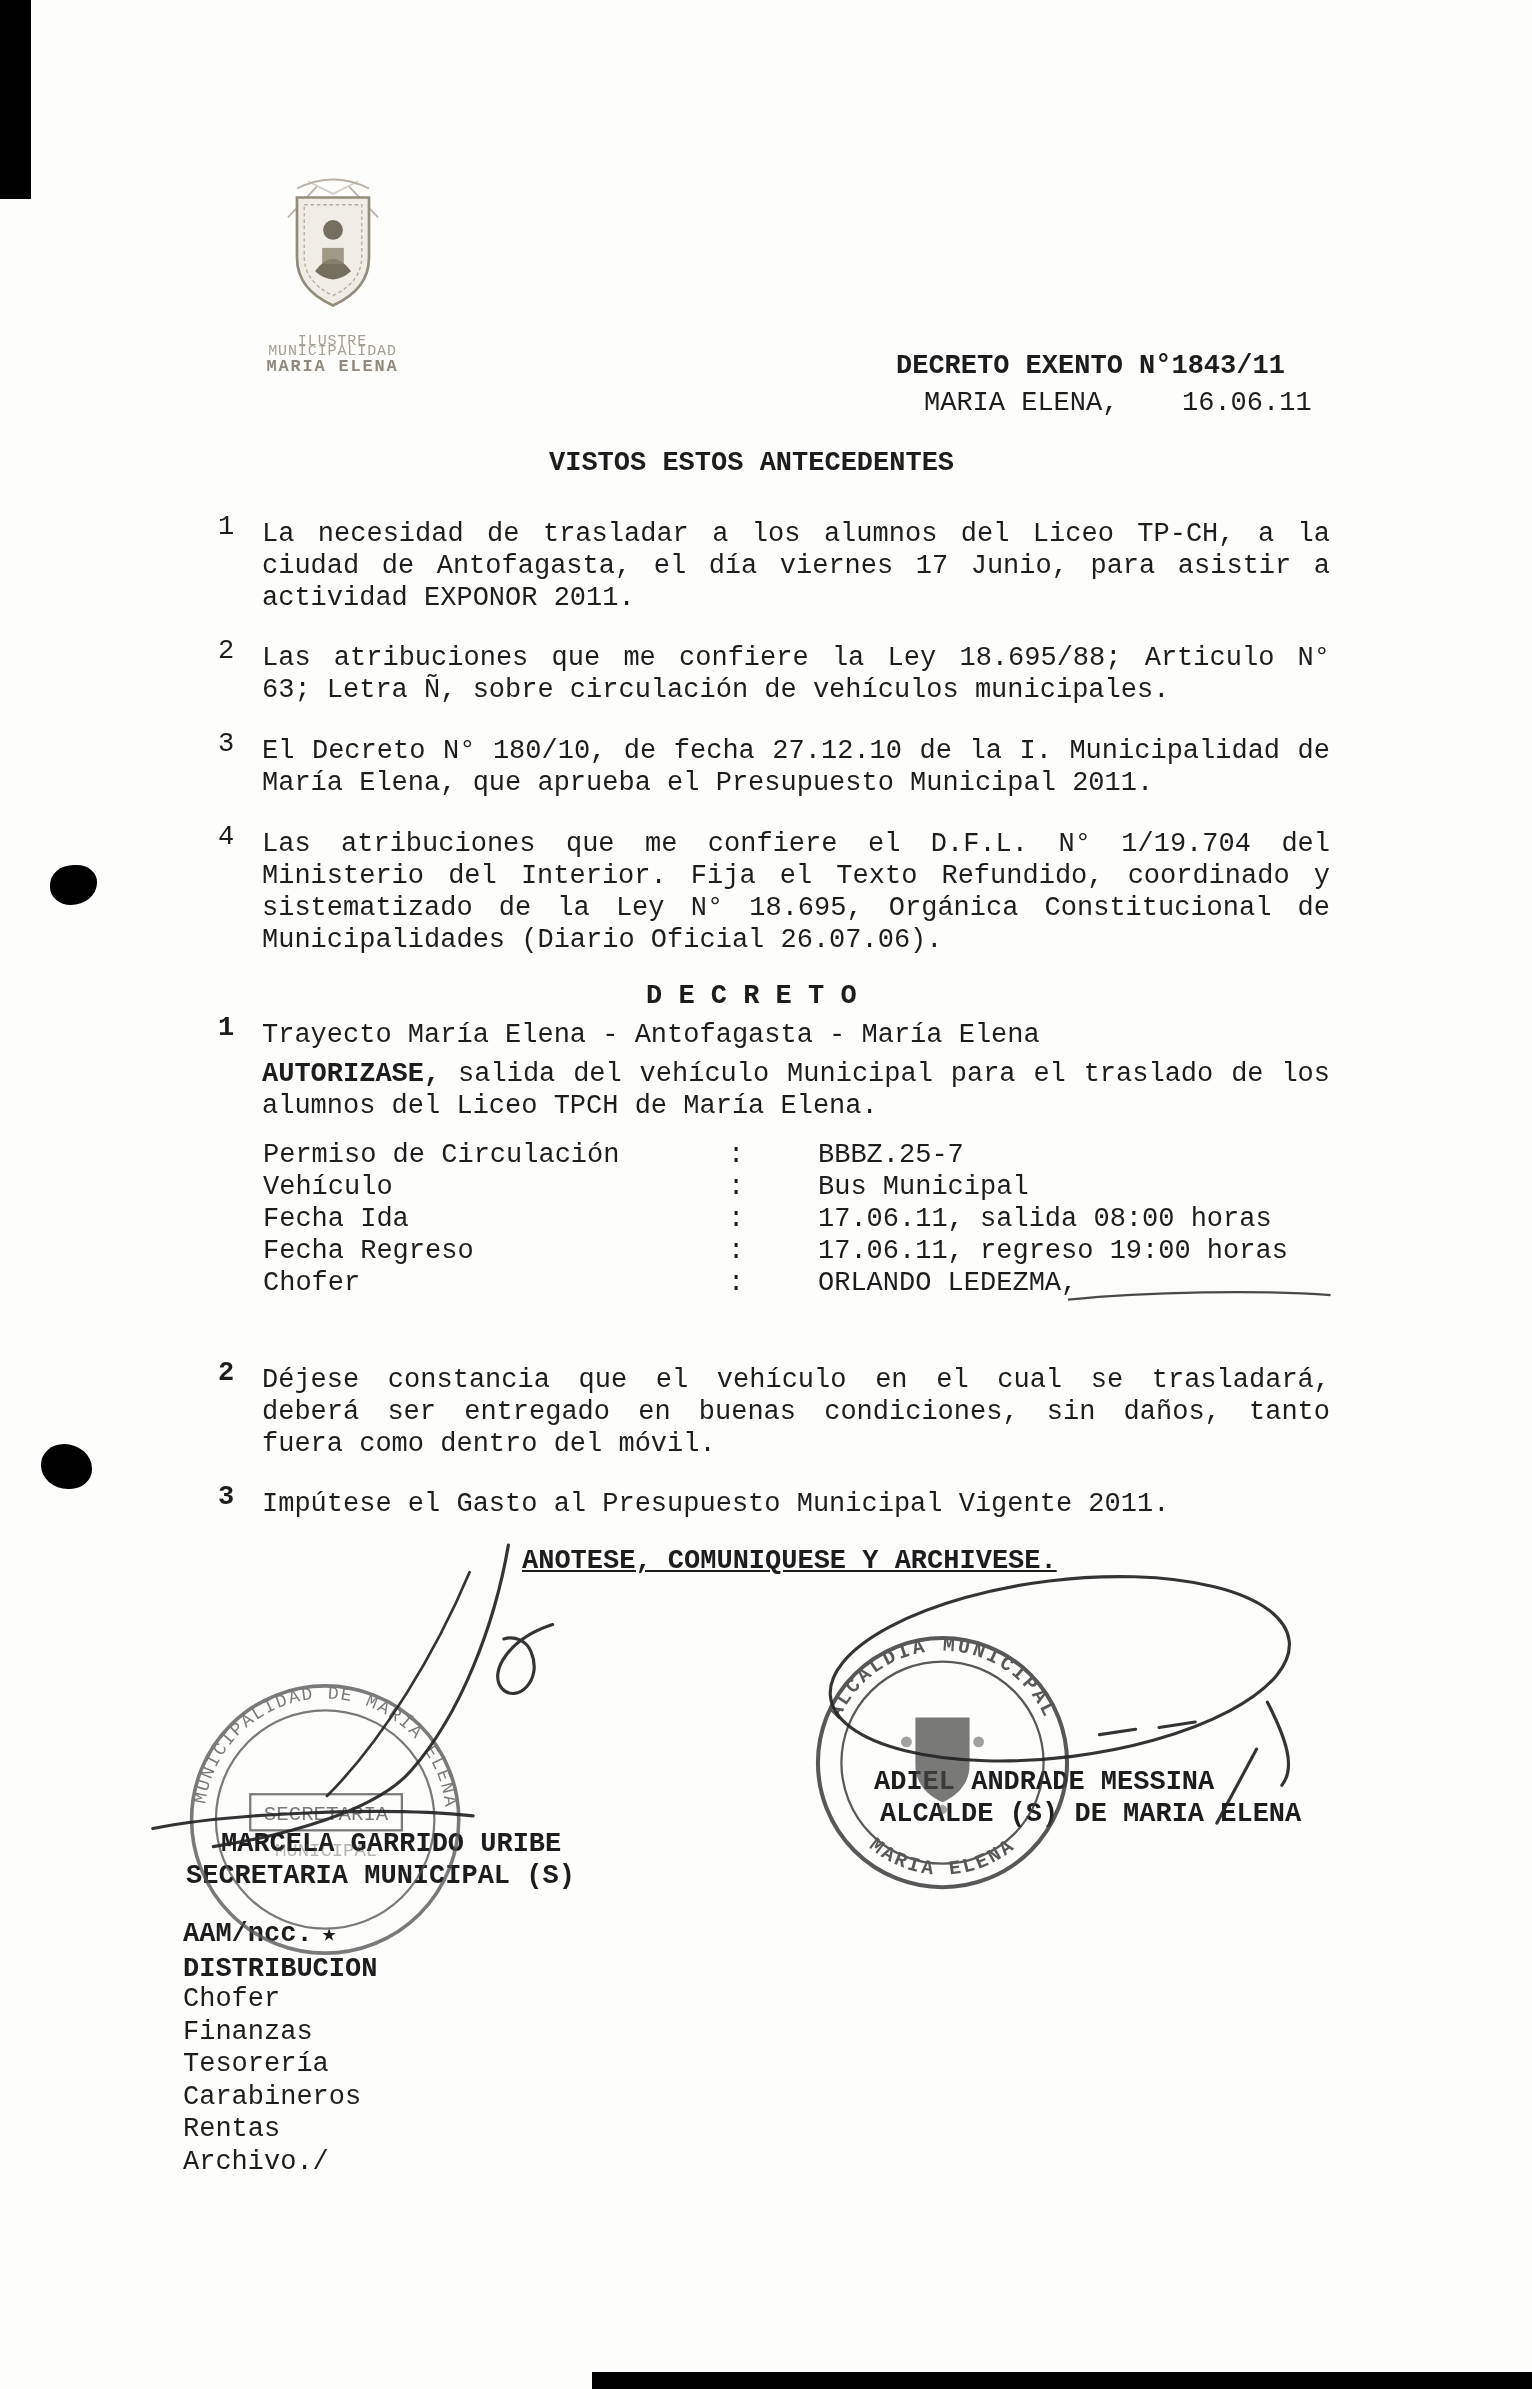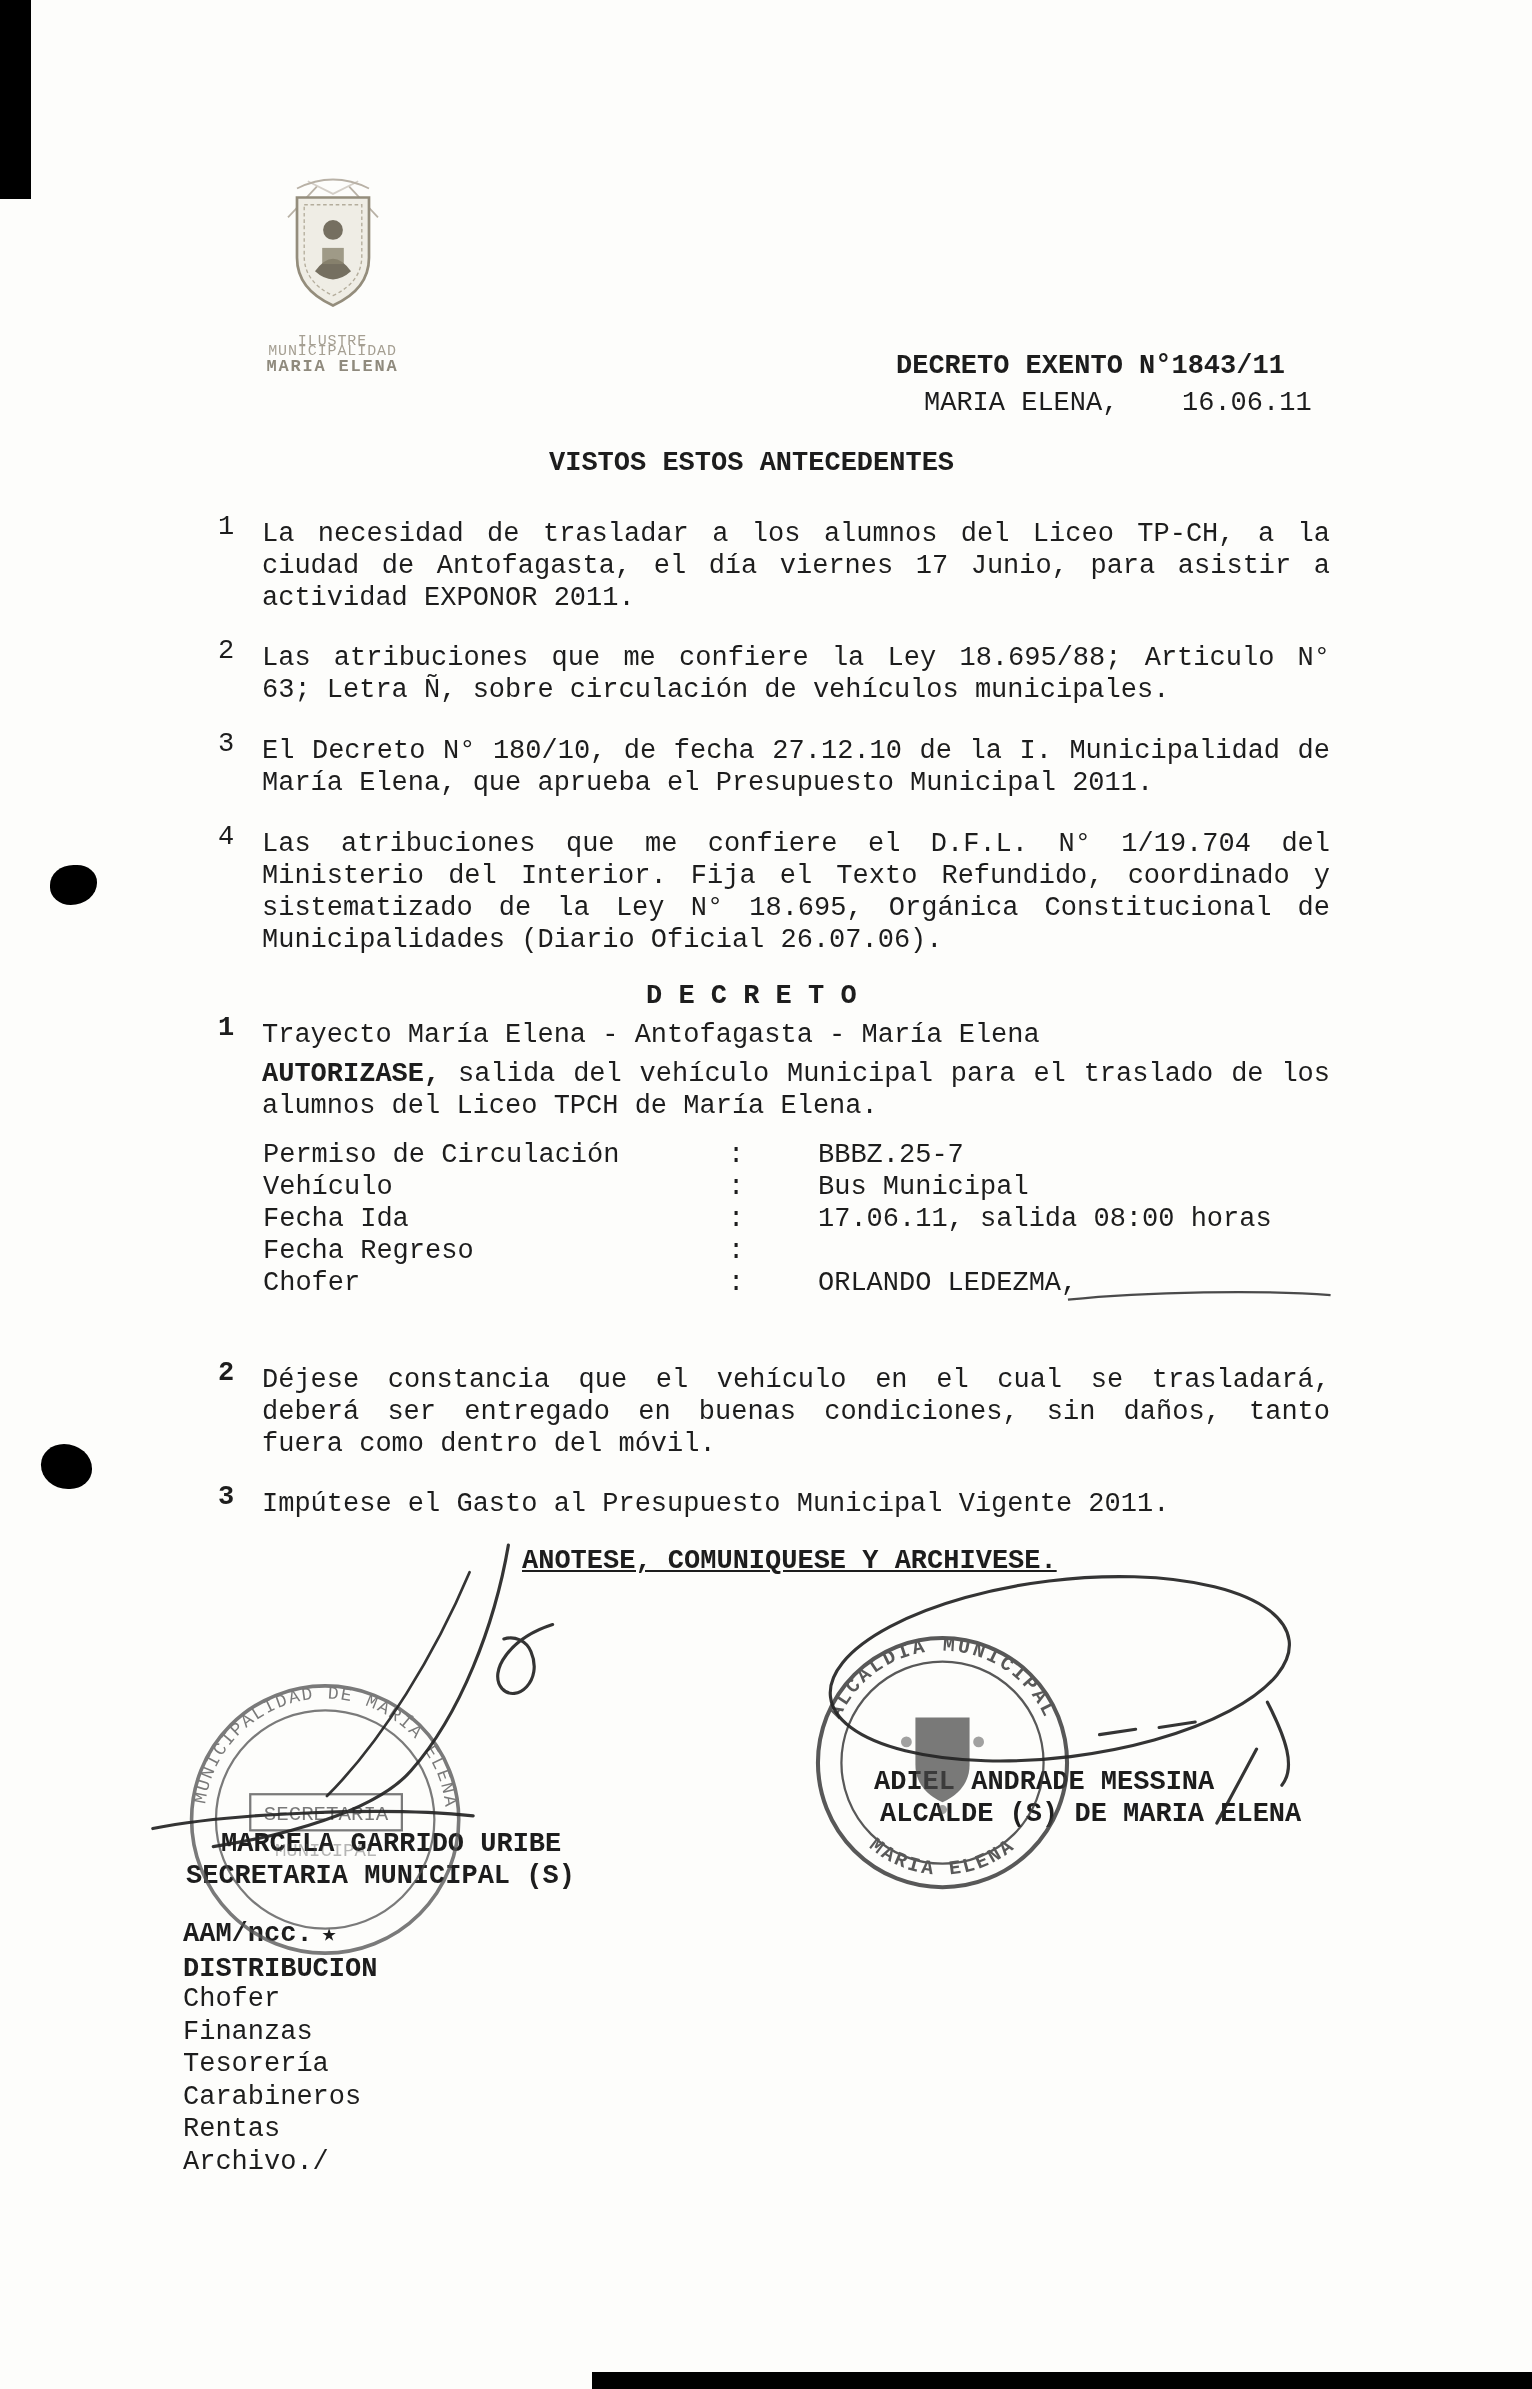--- a/index.html
+++ b/index.html
@@ -125,20 +125,21 @@
         <span>Bus Municipal</span>
     </div>
     <div class="drow">
       <span class="dlabel">Fecha Ida</span>
         <span class="dcolon">:</span>
         <span>17.06.11, salida 08:00 horas</span>
     </div>
     <div class="drow">
       <span class="dlabel">Fecha Regreso</span>
         <span class="dcolon">:</span>
+        <span>17.06.11, regreso 19:00 horas</span>
     </div>
     <div class="drow">
       <span class="dlabel">Chofer</span>
         <span class="dcolon">:</span>
         <span>ORLANDO LEDEZMA,</span>
     </div>
   </div>
 
   <div class="para it2">
     <span class="num">2</span>

